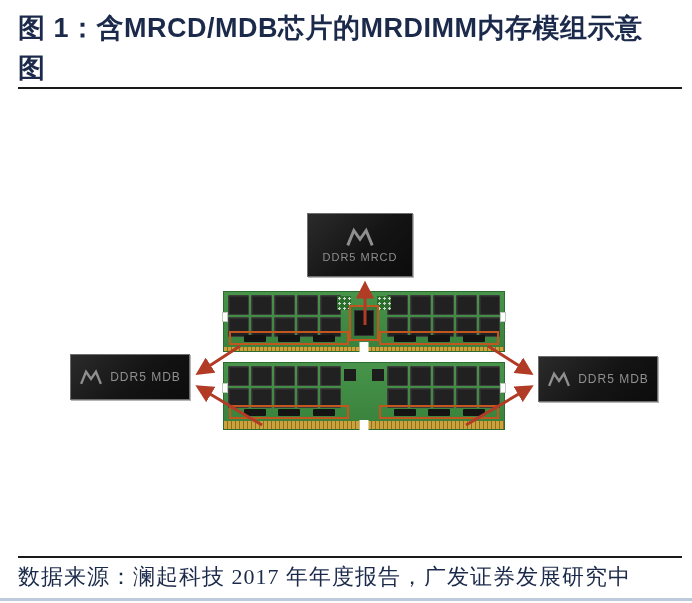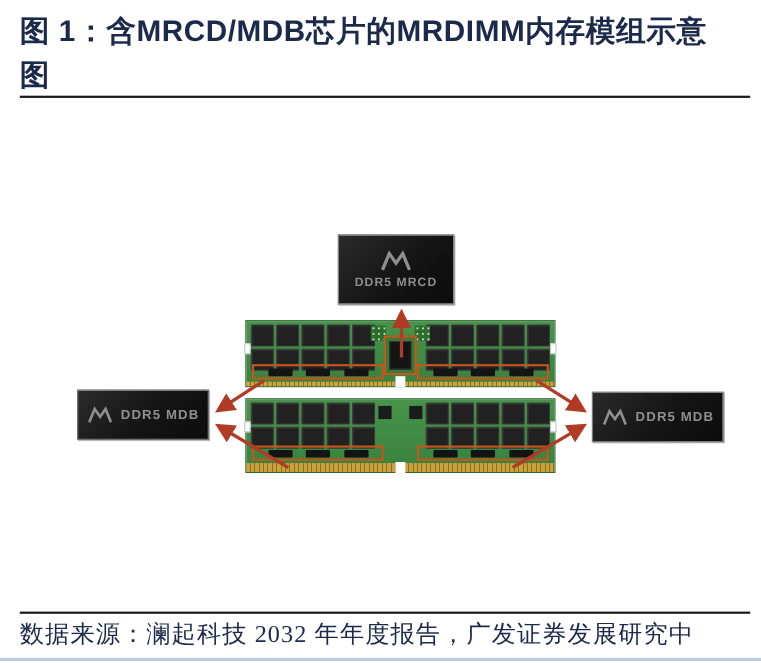--- a/index.html
+++ b/index.html
@@ -30,21 +30,21 @@
     position:absolute; z-index:2;
     background:linear-gradient(135deg,#2b2b2b 0%,#141414 55%,#0c0c0c 100%);
     border:1px solid #6e6e6e; box-shadow:1px 1px 0 #b5b5b5;
     display:flex; align-items:center; justify-content:center;
     color:#8f8f8f;
   }
   .chip-mrcd { left:307px; top:213px; width:106px; height:64px; flex-direction:column; gap:3px; }
   .chip-mdb  { width:120px; height:46px; flex-direction:row; gap:7px; }
   .chip-mdb-left  { left:70px;  top:354px; }
   .chip-mdb-right { left:538px; top:356px; }
-  .chip-label { font-weight:bold; letter-spacing:1px; color:#8f8f8f;text-align:right; }
+  .chip-label { font-weight:normal; letter-spacing:1px; color:#8f8f8f;text-align:right; }
   .chip-mrcd .chip-label { font-size:11px; }
   .chip-mdb  .chip-label { font-size:12px; }
   .logo polyline { stroke:#8f8f8f; stroke-width:3.4; fill:none; }
   .logo-lg { width:30px; height:21px; }
   .logo-sm { width:24px; height:17px; }
 
   
   .dimm {
     position:absolute; left:223px; width:282px; z-index:1;
     background:linear-gradient(#47944a,#39813c);
@@ -256,16 +256,16 @@
     <line x1="365" y1="325" x2="365" y2="286" stroke="#b23b26" stroke-width="3" marker-end="url(#arrowhead)"></line>
         <line x1="240" y1="346" x2="200" y2="372" stroke="#b23b26" stroke-width="3" marker-end="url(#arrowhead)"></line>
         <line x1="262" y1="425" x2="200" y2="388" stroke="#b23b26" stroke-width="3" marker-end="url(#arrowhead)"></line>
         <line x1="488" y1="346" x2="529" y2="372" stroke="#b23b26" stroke-width="3" marker-end="url(#arrowhead)"></line>
         <line x1="466" y1="425" x2="529" y2="388" stroke="#b23b26" stroke-width="3" marker-end="url(#arrowhead)"></line>
       </svg>
 
   </div>
 
   <div class="rule rule-bottom"></div>
-  <p class="source">数据来源：澜起科技 2032 年年度报告，广发证券发展研究中</p>
+  <p class="source">数据来源：澜起科技 2017 年年度报告，广发证券发展研究中</p>
   <div class="rule rule-last"></div>
 
 </div>
 
 </body></html>

